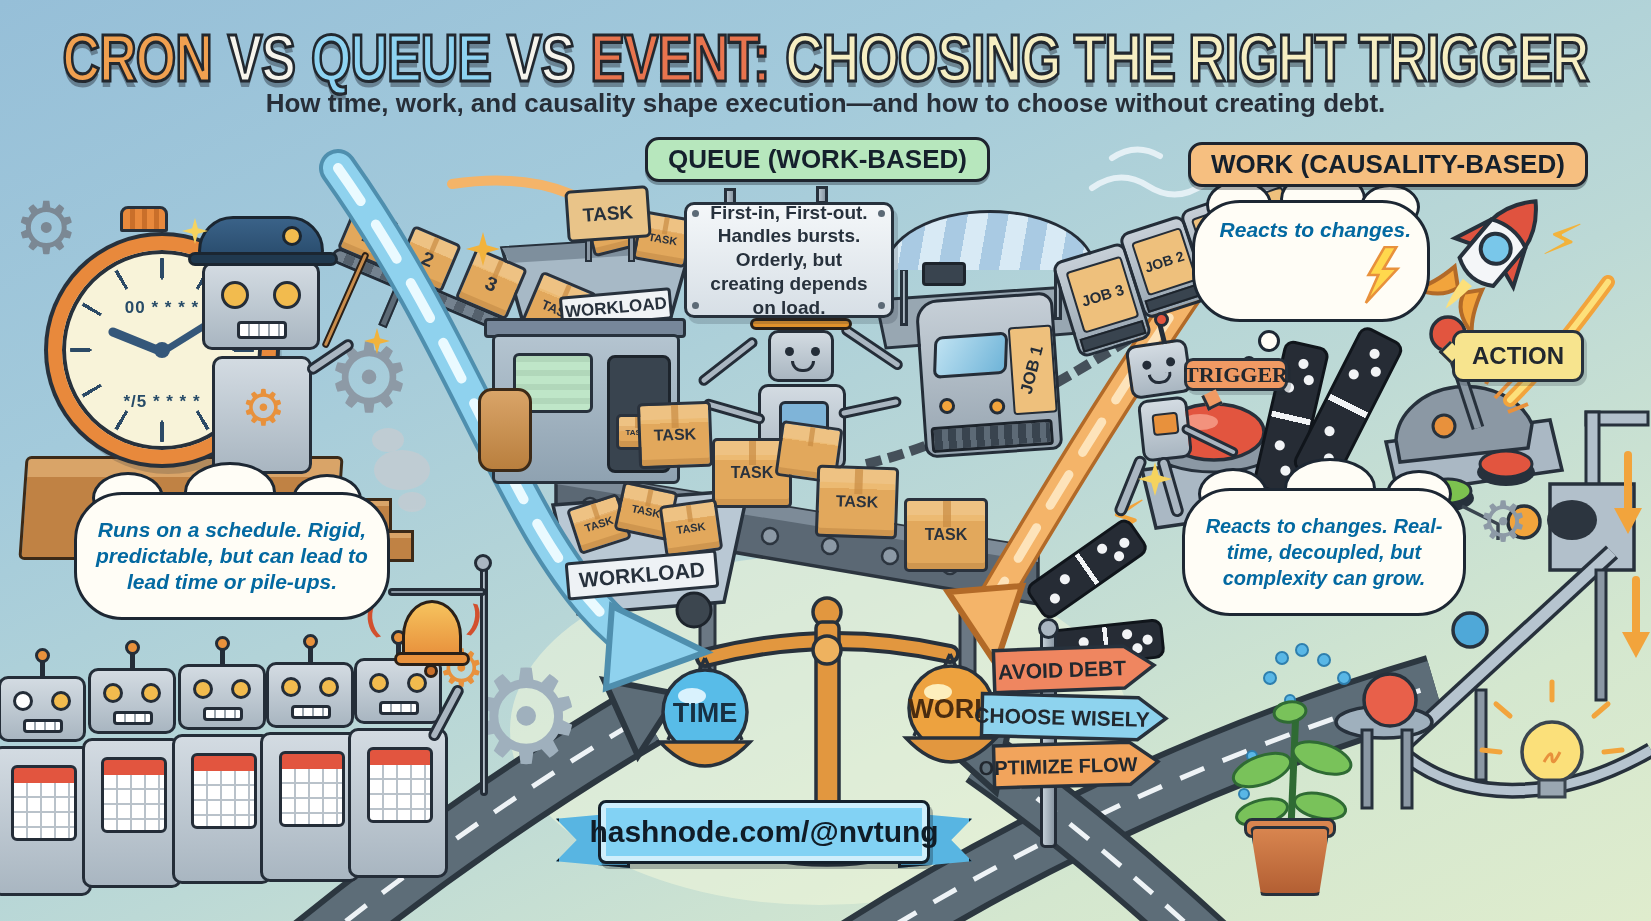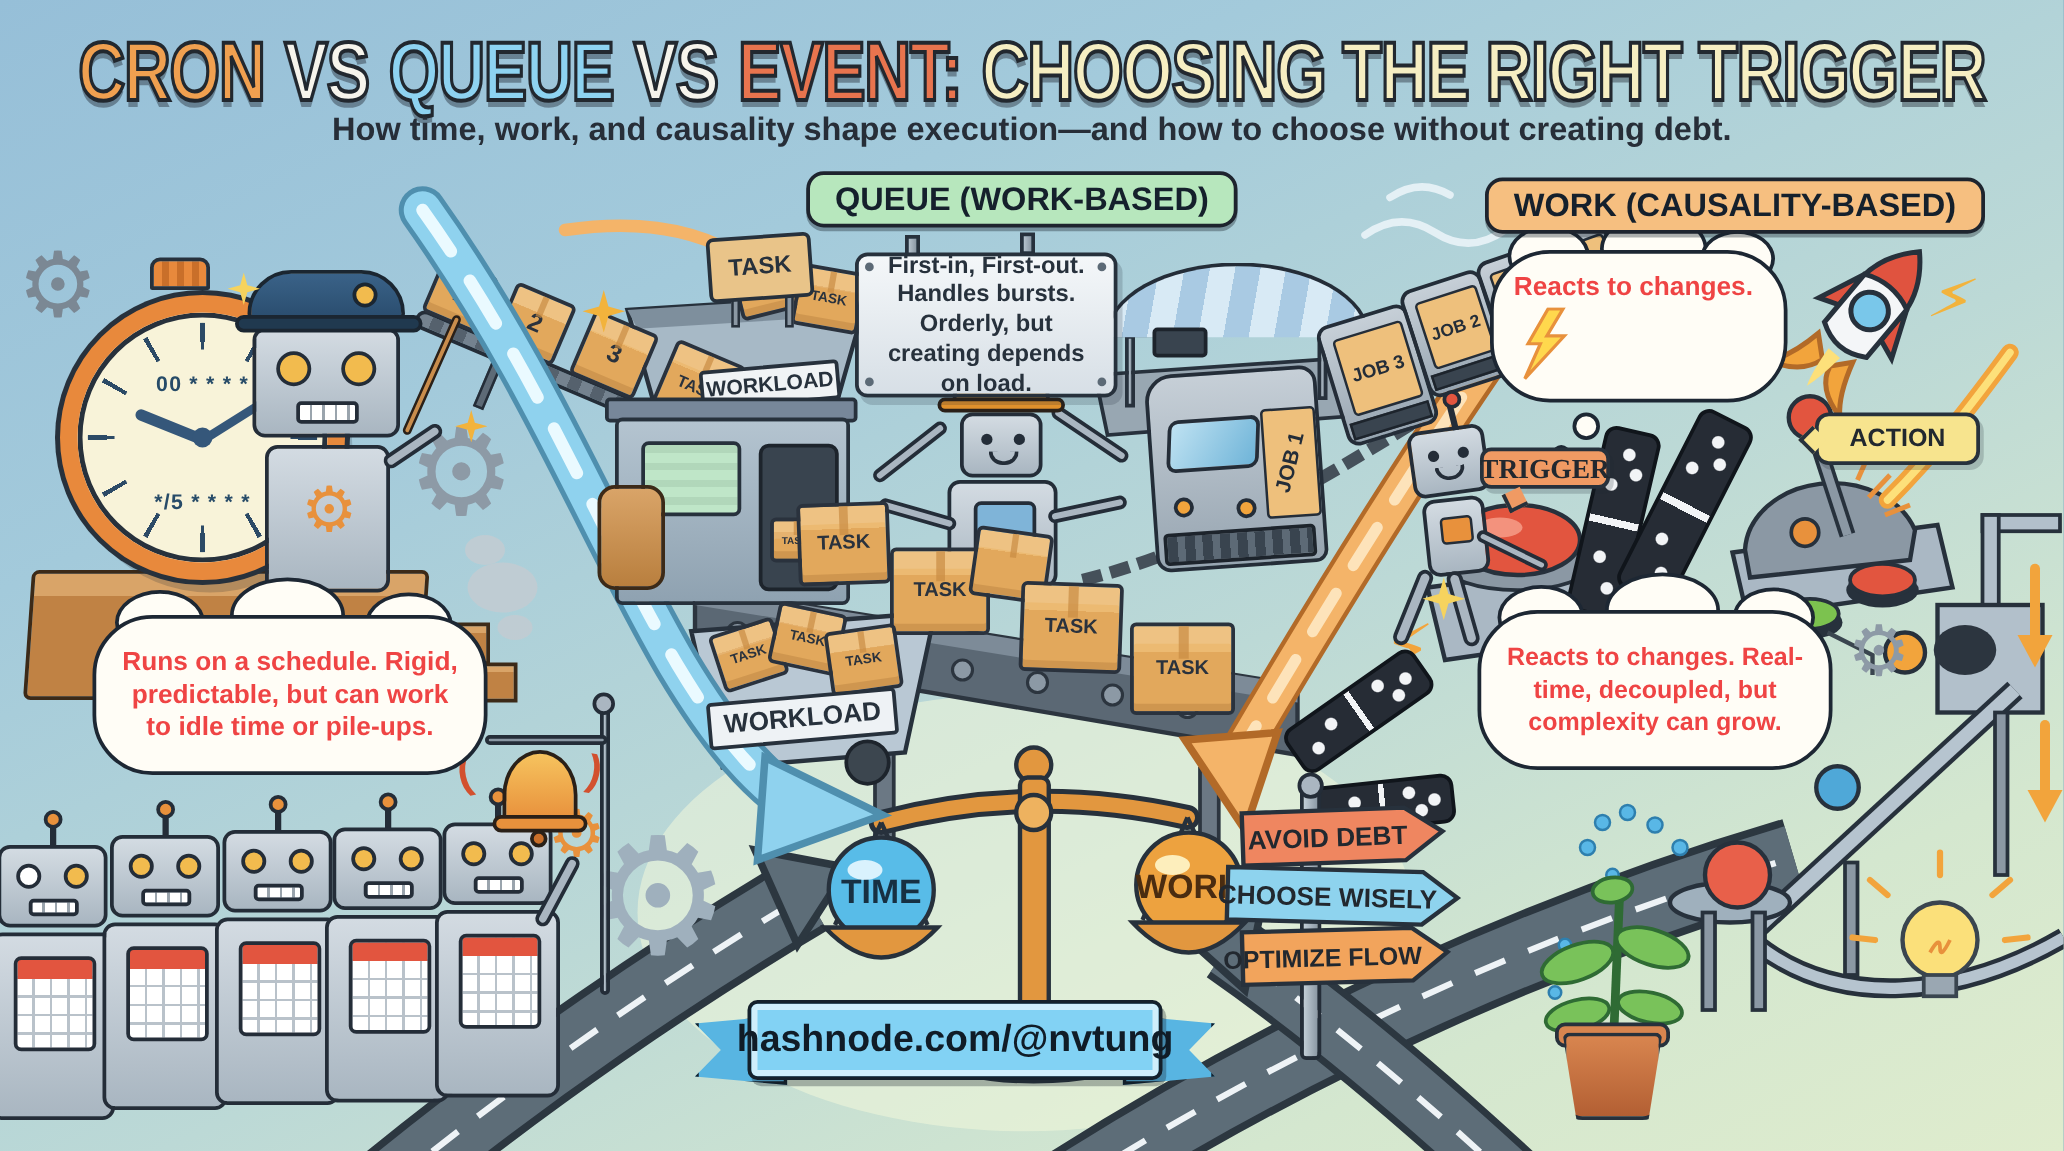--- a/index.html
+++ b/index.html
@@ -12,21 +12,21 @@
   svg{position:absolute;left:0;top:0;}
   .abs{position:absolute;}
   .z1{z-index:1}.z2{z-index:2}.z3{z-index:3}.z4{z-index:4}.z5{z-index:5}.z6{z-index:6}
   
   .title-row{left:0;top:20px;width:100%;display:flex;justify-content:center;gap:16px;z-index:8;transform:scaleY(1.28);transform-origin:top center;}
   .title-word{font-size:52px;font-weight:900;letter-spacing:-1px;-webkit-text-stroke:2.5px #22282f;text-shadow:0 4px 0 rgba(25,30,40,.4);white-space:nowrap;}
   .subtitle{left:0;top:88px;width:100%;text-align:center;font-size:26px;font-weight:700;color:#272e38;z-index:8;}
   
   .pill{position:absolute;z-index:7;border:3.5px solid #1e242e;border-radius:14px;padding:4px 20px;font-size:26px;font-weight:800;color:#15202c;box-shadow:0 3px 0 rgba(20,28,38,.35);white-space:nowrap;}
   .cloud{position:absolute;z-index:6;}
-  .cloud-body{position:relative;z-index:2;background:#fffdf6;border:3.5px solid #1d2733;border-radius:48px;width:100%;height:100%;display:flex;flex-direction:column;align-items:flex-start;justify-content:center;text-align:center;font-weight:800;color:#ef4444;padding:10px 16px;}
+  .cloud-body{position:relative;z-index:2;background:#fffdf6;border:3.5px solid #1d2733;border-radius:48px;width:100%;height:100%;display:flex;flex-direction:column;align-items:flex-end;justify-content:center;text-align:center;font-weight:800;color:#0369a1;padding:10px 16px;font-style:italic;}
   .bump{position:absolute;z-index:1;background:#fffdf6;border:3.5px solid #1d2733;border-radius:50%;}
   .box{position:absolute;border:3px solid #2a323d;border-radius:5px;display:flex;align-items:center;justify-content:center;font-weight:800;color:#2a323d;background:linear-gradient(180deg,#ecba72 0 30%,#e2a85c 30% 100%);box-shadow:inset 0 -6px 0 rgba(120,70,20,.18), inset 0 14px 0 rgba(255,255,255,.12);}
   .box:before{content:"";position:absolute;left:46%;top:0;width:10%;height:38%;background:#c98c43;opacity:.7;}
   .sparkle{position:absolute;z-index:5;background:#f2b33c;clip-path:polygon(50% 0,61% 39%,100% 50%,61% 61%,50% 100%,39% 61%,0 50%,39% 39%);}
   .glyph{position:absolute;font-family:"DejaVu Sans",sans-serif;line-height:1;z-index:2;}
   
   .clock{left:48px;top:236px;width:228px;height:228px;border-radius:50%;background:#f8f3d9;border:14px solid #e8893c;box-shadow:0 0 0 4px #27313c, inset 0 0 0 4px #27313c, 6px 10px 0 rgba(30,40,50,.2);z-index:4;}
   .clock-ticks{position:absolute;inset:8px;border-radius:50%;background:repeating-conic-gradient(from -1.2deg,#2c4a66 0 2.4deg,transparent 2.4deg 30deg);-webkit-mask:radial-gradient(closest-side,transparent 76%,#000 77%);mask:radial-gradient(closest-side,transparent 76%,#000 77%);}
   .clock-text{position:absolute;width:100%;text-align:center;font-weight:800;color:#274b68;font-size:17px;letter-spacing:1px;}
   .hand{position:absolute;left:50%;background:#35577a;border-radius:6px;transform-origin:50% 100%;}
@@ -308,21 +308,21 @@
   </div>
 
   <div class="abs wood z3" style="left:22px;top:456px;width:318px;height:104px;border-radius:6px;transform:skewX(-4deg);"></div>
   <div class="abs wood z3" style="left:300px;top:498px;width:92px;height:34px;"></div>
   <div class="abs wood z3" style="left:322px;top:530px;width:92px;height:32px;"></div>
 
   <div class="cloud" style="left:74px;top:492px;width:316px;height:128px;">
     <div class="bump" style="left:18px;top:-20px;width:72px;height:52px;"></div>
     <div class="bump" style="left:110px;top:-30px;width:92px;height:60px;"></div>
     <div class="bump" style="left:218px;top:-18px;width:70px;height:50px;"></div>
-    <div class="cloud-body" style="font-size:21px;line-height:1.25;">Runs on a schedule. Rigid, predictable, but can work to idle time or pile-ups.</div>
+    <div class="cloud-body" style="font-size:21px;line-height:1.25;">Runs on a schedule. Rigid, predictable, but can lead to lead time or pile-ups.</div>
   </div>
 
   <div class="mini-bot" style="left:-8px;top:660px;">
     <div class="abs" style="left:48px;top:0;width:5px;height:18px;background:#242d38;"></div>
     <div class="abs" style="left:43px;top:-12px;width:15px;height:15px;border-radius:50%;background:#e8913c;border:3px solid #242d38;"></div>
     <div class="robot-head" style="left:6px;top:16px;width:88px;height:66px;">
       <div class="eye" style="left:12px;top:12px;width:20px;height:20px;background:#fff;"></div>
       <div class="eye" style="left:50px;top:12px;width:20px;height:20px;"></div>
       <div class="mouth" style="left:22px;top:40px;width:40px;height:14px;"></div>
     </div>
@@ -538,21 +538,21 @@
       <div class="abs" style="left:10px;top:12px;width:26px;height:22px;background:#e8913c;border:2.5px solid #242d38;border-radius:4px;"></div>
     </div>
     <div class="abs" style="left:88px;top:94px;width:62px;height:10px;background:#aab6c1;border:3px solid #242d38;border-radius:8px;transform:rotate(26deg);transform-origin:left center;"></div>
     <div class="abs" style="left:30px;top:126px;width:13px;height:64px;background:#aab6c1;border:3px solid #242d38;border-radius:8px;transform:rotate(22deg);"></div>
     <div class="abs" style="left:70px;top:128px;width:13px;height:62px;background:#aab6c1;border:3px solid #242d38;border-radius:8px;transform:rotate(-16deg);"></div>
   </div>
 
   <div class="bubble" style="left: 1184px; top: 358px; width: 104px; height: 33px; border-radius: 9px; font-size: 22px; background: rgb(240, 154, 99); font-family: Liberation Serif, serif;">TRIGGER</div>
   <div class="abs z6" style="left:1204px;top:392px;width:16px;height:16px;background:#f09a63;border-right:3px solid #27313c;border-bottom:3px solid #27313c;transform:rotate(64deg);"></div>
 
-  <div class="bubble" style="left: 1452px; top: 330px; width: 132px; height: 42px; border-radius: 11px; font-size: 20px; background: rgb(247, 228, 142);">ACTION</div>
+  <div class="bubble" style="left: 1452px; top: 330px; width: 132px; height: 52px; border-radius: 11px; font-size: 24px; background: rgb(247, 228, 142);">ACTION</div>
   <div class="abs z6" style="left:1442px;top:344px;width:16px;height:16px;background:#f7e48e;border-left:3px solid #27313c;border-bottom:3px solid #27313c;transform:rotate(45deg);"></div>
 
   <div class="domino" style="left:1268px;top:342px;width:46px;height:152px;transform:rotate(13deg);"></div>
   <div class="domino" style="left:1324px;top:326px;width:48px;height:160px;transform:rotate(27deg);"></div>
   <div class="domino" style="left:1066px;top:506px;width:42px;height:126px;transform:rotate(55deg);"></div>
   <div class="domino" style="left:1086px;top:586px;width:40px;height:116px;transform:rotate(84deg);"></div>
 
   <div class="cloud" style="left:1182px;top:488px;width:284px;height:128px;">
     <div class="bump" style="left:16px;top:-20px;width:70px;height:52px;"></div>
     <div class="bump" style="left:102px;top:-30px;width:92px;height:60px;"></div>

